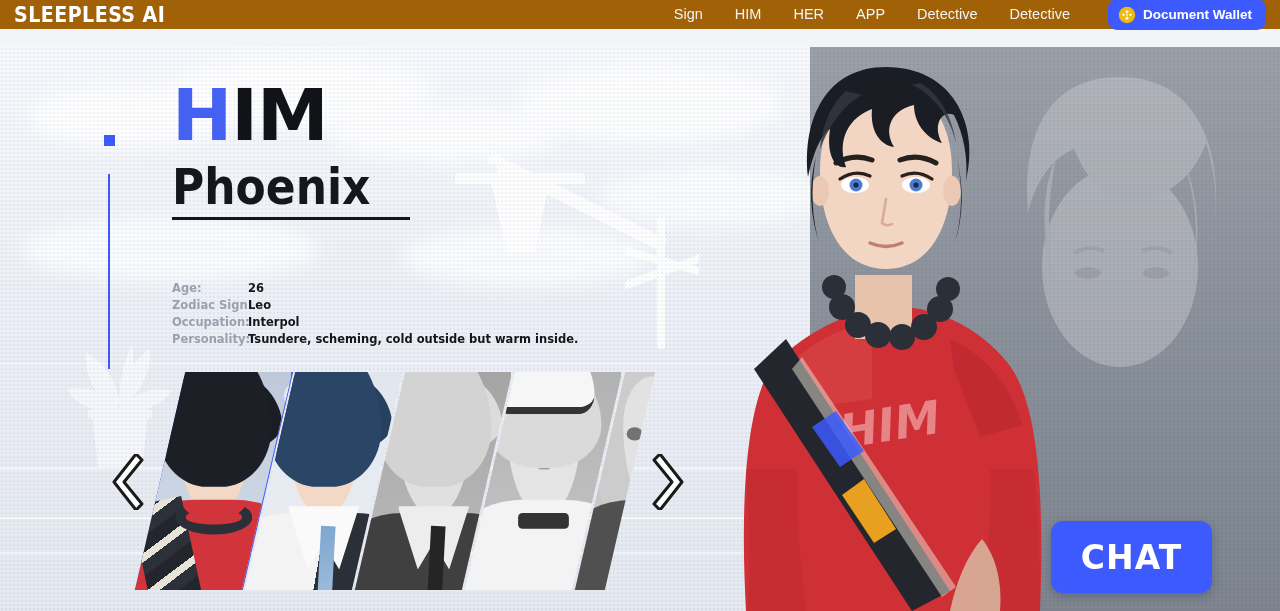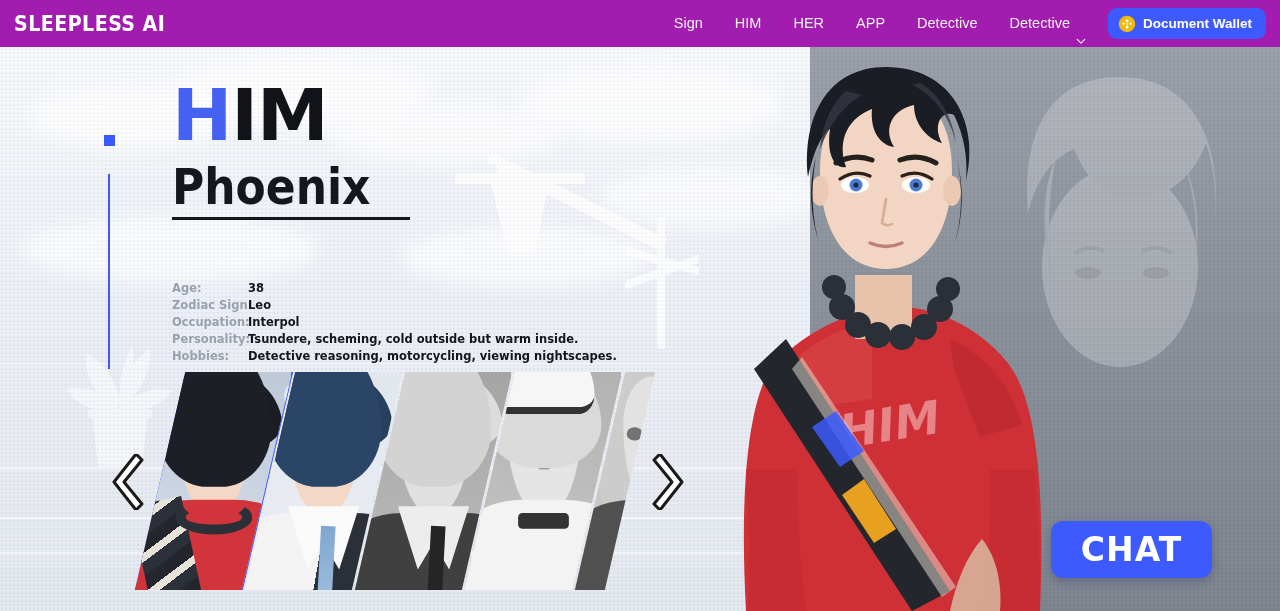--- a/index.html
+++ b/index.html
@@ -8,22 +8,22 @@
     font-family:"Liberation Sans", sans-serif;
     background:#eef0f4;
     position:relative;
   }
 
   
   #page { position:relative; width:1280px; height:611px; overflow:hidden; background:#f2f4f8; }
 
   
   #navbar {
-    position:absolute; top:0; left:0; width:1280px; height:47px;
-    background:#a21caf; display:flex; align-items:center; z-index:60;
+    position:absolute; top:0; left:0; width:1280px; height:29px;
+    background:#a16207; display:flex; align-items:center; z-index:60;
   }
   #logo {
     margin-left:14px; color:#fff; font-size:22px; font-weight:bold;
     letter-spacing:0.5px; font-family:"DejaVu Sans", sans-serif;
     font-stretch:condensed; transform:scaleX(0.96); transform-origin:left center;
     white-space:nowrap;
   }
   #nav-links { margin-left:auto; display:flex; align-items:center; gap:0; }
   .nav-link {
     color:#f3f3f3; font-size:14.5px; padding:0 16px; line-height:47px;
@@ -181,21 +181,21 @@
   #arrow-next { left:482px; top:82px; }
 
   
   #slider-wrap { position:absolute; left:210px; top:563px; width:380px; height:16px; z-index:30; }
 
   
   #hero-char { position:absolute; left:650px; top:-8px; width:470px; height:572px; z-index:15; }
 
   
   #chat-btn {
-    position:absolute; left:1051px; top:474px; width:161px; height:57px;
+    position:absolute; left:1051px; top:474px; width:161px; height:72px;
     background:#3d5afe; border-radius:12px; border:none; cursor:pointer;
     display:flex; align-items:center; justify-content:center; z-index:50;
     box-shadow:0 3px 10px rgba(20,30,90,0.28);
   }
   #chat-label {
     color:#fff; font-size:33px; font-weight:bold; letter-spacing:1px;
     font-family:"DejaVu Sans", sans-serif;
   }
 </style>
 </head>
@@ -362,37 +362,33 @@
       <div id="him-title">
         <span class="accent">H</span><span class="rest">IM</span>
       </div>
       <div id="char-name">Phoenix</div>
       <div id="name-rule"></div>
     </div>
 
     <div id="stats">
       <div class="stat-row">
         <span class="stat-label">Age:</span>
-        <span class="stat-value">38</span>
+        <span class="stat-value">26</span>
       </div>
       <div class="stat-row">
         <span class="stat-label">Zodiac Sign:</span>
         <span class="stat-value">Leo</span>
       </div>
       <div class="stat-row">
         <span class="stat-label">Occupation:</span>
         <span class="stat-value">Interpol</span>
       </div>
       <div class="stat-row">
         <span class="stat-label">Personality:</span>
         <span class="stat-value">Tsundere, scheming, cold outside but warm inside.</span>
-      </div>
-      <div class="stat-row">
-        <span class="stat-label">Hobbies:</span>
-        <span class="stat-value">Detective reasoning, motorcycling, viewing nightscapes.</span>
       </div>
     </div>
 
     <div id="carousel-wrap">
 
       <div class="nav-arrow" id="arrow-prev">
         <svg viewBox="0 0 42 56" width="42" height="56">
           <path d="M30 6 L12 28 L30 50 L24 56 L2 28 L24 0 Z" fill="#ffffff" stroke="#1a1a1a" stroke-width="3" stroke-linejoin="round"></path>
         </svg>
       </div>

